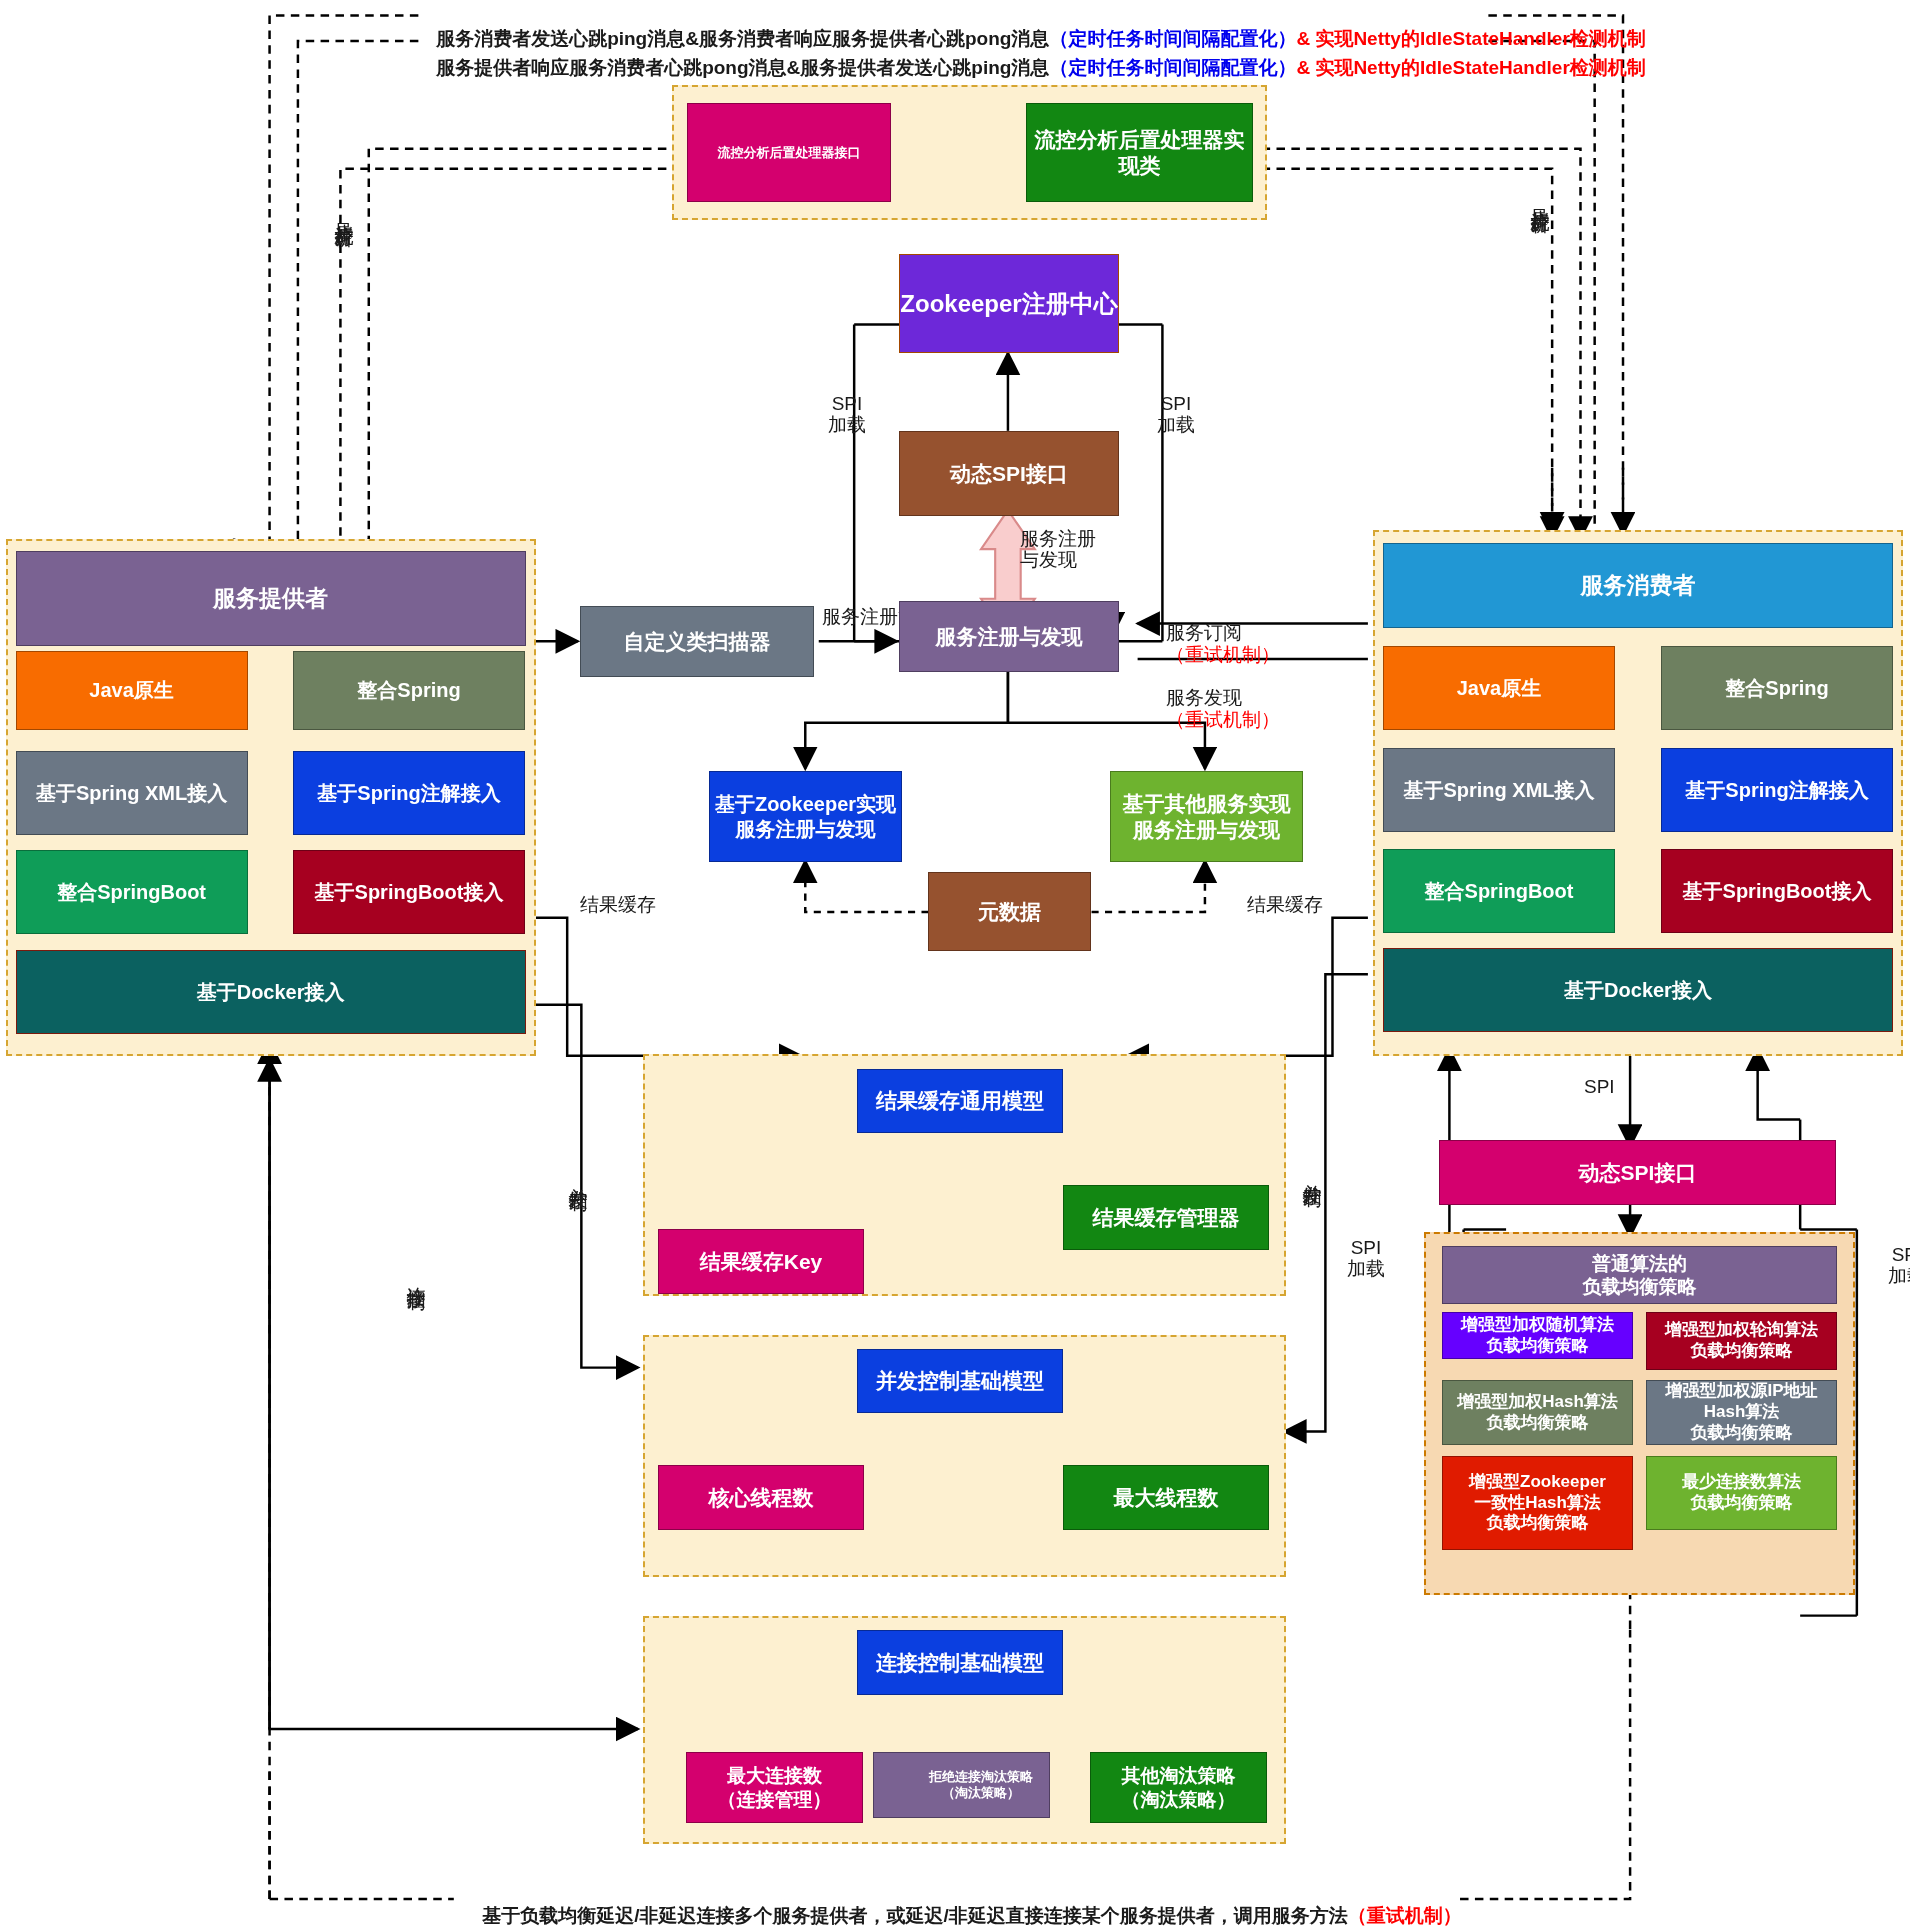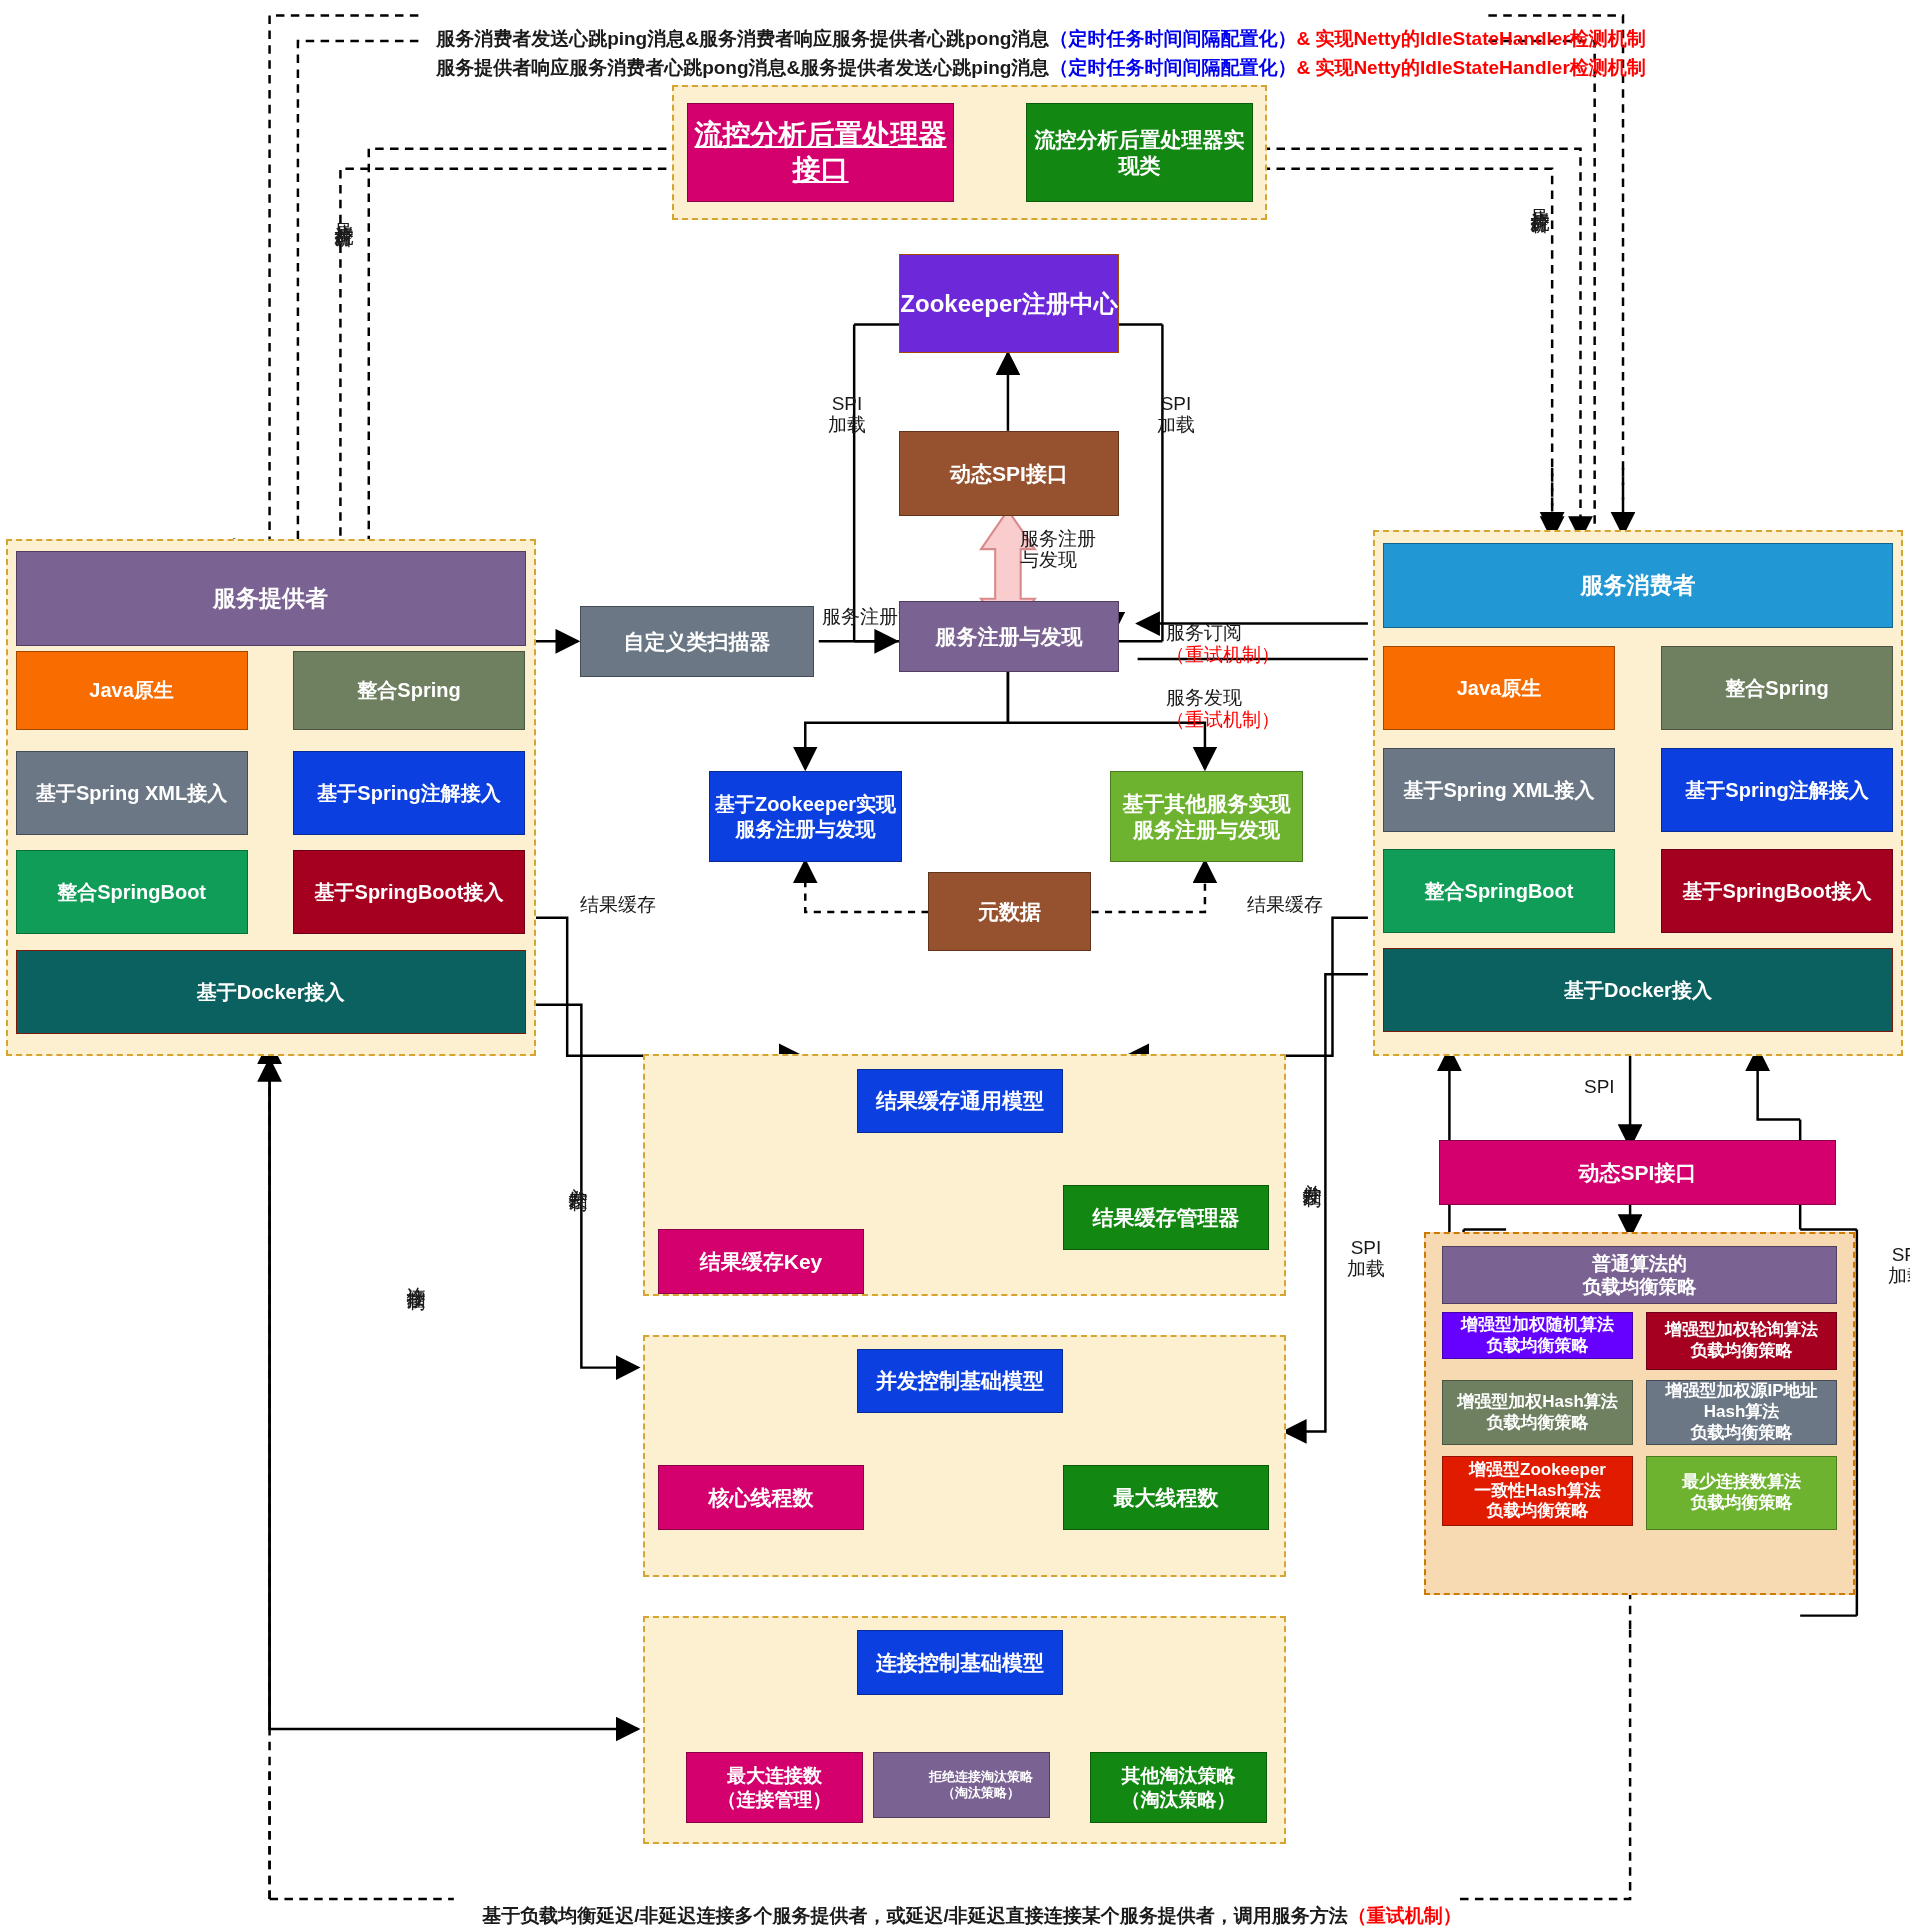--- a/index.html
+++ b/index.html
@@ -123,21 +123,21 @@
   </svg>
 
   <div class="hdr" style="left:415px;top:3.5px;">
     <span>服务消费者发送心跳ping消息&amp;服务消费者响应服务提供者心跳pong消息</span><span class="blue">（定时任务时间间隔配置化）</span><span class="red">&amp; 实现Netty的IdleStateHandler检测机制</span>
   </div>
   <div class="hdr" style="left:415px;top:33px;">
     <span>服务提供者响应服务消费者心跳pong消息&amp;服务提供者发送心跳ping消息</span><span class="blue">（定时任务时间间隔配置化）</span><span class="red">&amp; 实现Netty的IdleStateHandler检测机制</span>
   </div>
 
   <div class="grp" style="left:672px;top:85px;width:595px;height:135px;"></div>
-  <div class="box" style="left:687px;top:103px;width:267px;height:99px;background:#d4006e;border:1.4px solid #8c0048;font-size:28px;text-decoration:underline;">流控分析后置处理器接口</div>
+  <div class="box" style="left:687px;top:103px;width:204px;height:99px;background:#d4006e;border:1.4px solid #8c0048;font-size:13px;">流控分析后置处理器接口</div>
   <div class="box" style="left:1026px;top:103px;width:227px;height:99px;background:#128712;border:1.4px solid #0a5c0a;font-size:21px;">流控分析后置处理器实现类</div>
 
   <div class="vlbl" style="left:333px;top:207px;">异步流控分析</div>
   <div class="vlbl" style="left:1529px;top:193px;">异步流控分析</div>
 
   <div class="box" style="left:899px;top:254px;width:220px;height:99px;background:#6d28d9;border:1.4px solid #a34800;font-size:24px;">Zookeeper注册中心</div>
   <div class="box" style="left:899px;top:431px;width:220px;height:85px;background:#96522f;border:1.4px solid #63341c;font-size:21px;">动态SPI接口</div>
 
   <div class="lbl c" style="left:808px;top:393px;width:78px;">SPI
 加载</div>
@@ -234,21 +234,21 @@
 负载均衡策略</div>
   <div class="box" style="left:1646px;top:1312px;width:191px;height:58px;background:#a60020;border:1.4px solid #6d0016;font-size:17px;">增强型加权轮询算法
 负载均衡策略</div>
 
   <div class="box" style="left:1442px;top:1380px;width:191px;height:65px;background:#6e8060;border:1.4px solid #4a5740;font-size:17px;">增强型加权Hash算法
 负载均衡策略</div>
   <div class="box" style="left:1646px;top:1380px;width:191px;height:65px;background:#6b7785;border:1.4px solid #434c55;font-size:17px;">增强型加权源IP地址
 Hash算法
 负载均衡策略</div>
 
-  <div class="box" style="left:1442px;top:1456px;width:191px;height:70px;background:#e01b00;border:1.4px solid #941200;font-size:17px;">增强型Zookeeper
+  <div class="box" style="left:1442px;top:1456px;width:191px;height:94px;background:#e01b00;border:1.4px solid #941200;font-size:17px;">增强型Zookeeper
 一致性Hash算法
 负载均衡策略</div>
   <div class="box" style="left:1646px;top:1456px;width:191px;height:74px;background:#6eb32f;border:1.4px solid #4a7c1d;font-size:17px;">最少连接数算法
 负载均衡策略</div>
 
   <div class="hdr" style="left:461px;top:1881px;">
     <span>基于负载均衡延迟/非延迟连接多个服务提供者，或延迟/非延迟直接连接某个服务提供者，调用服务方法</span><span class="red">（重试机制）</span>
   </div>
 
 </div>

